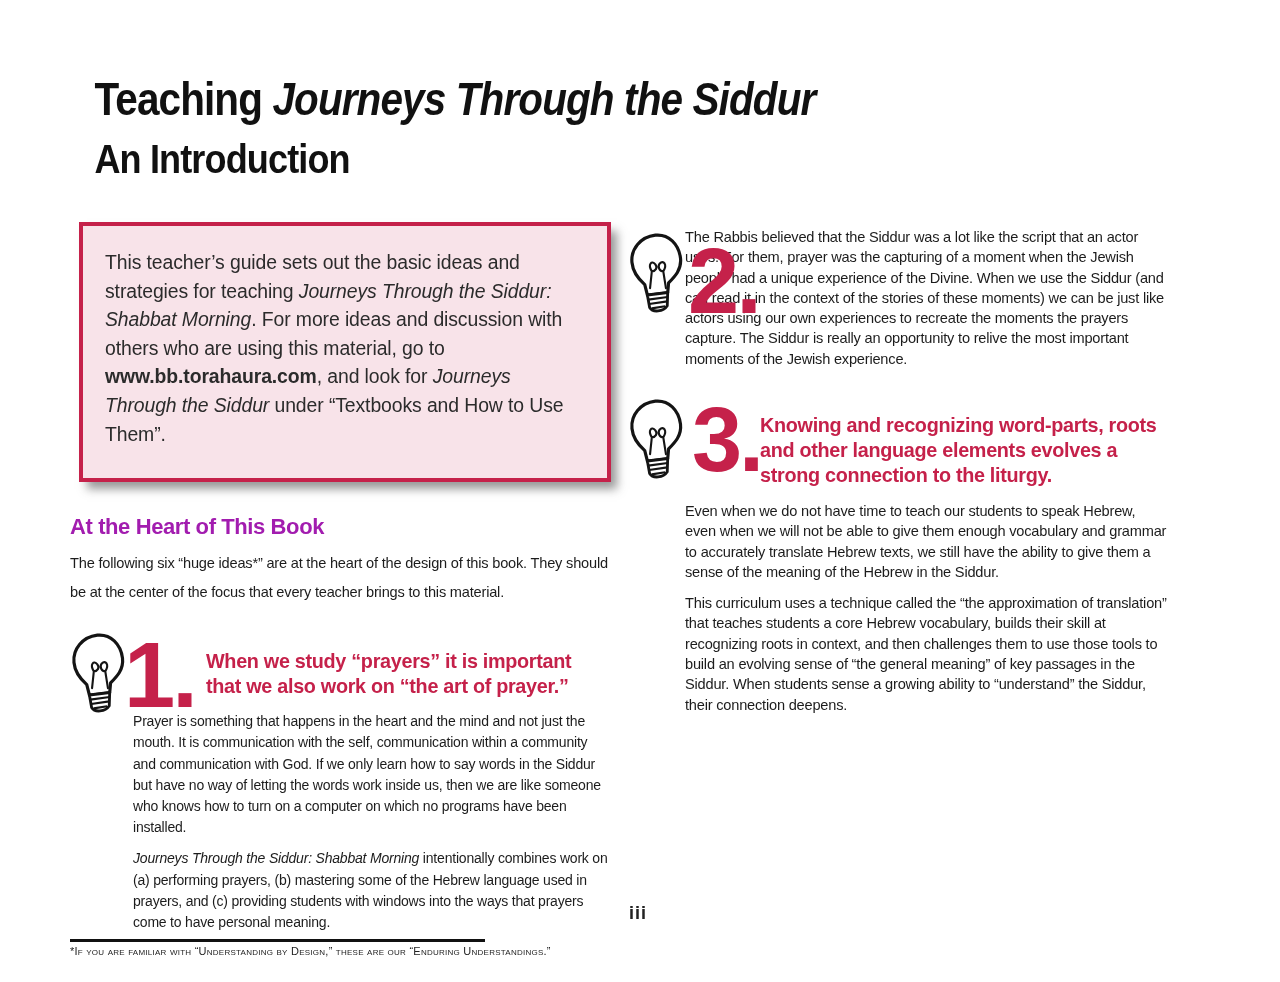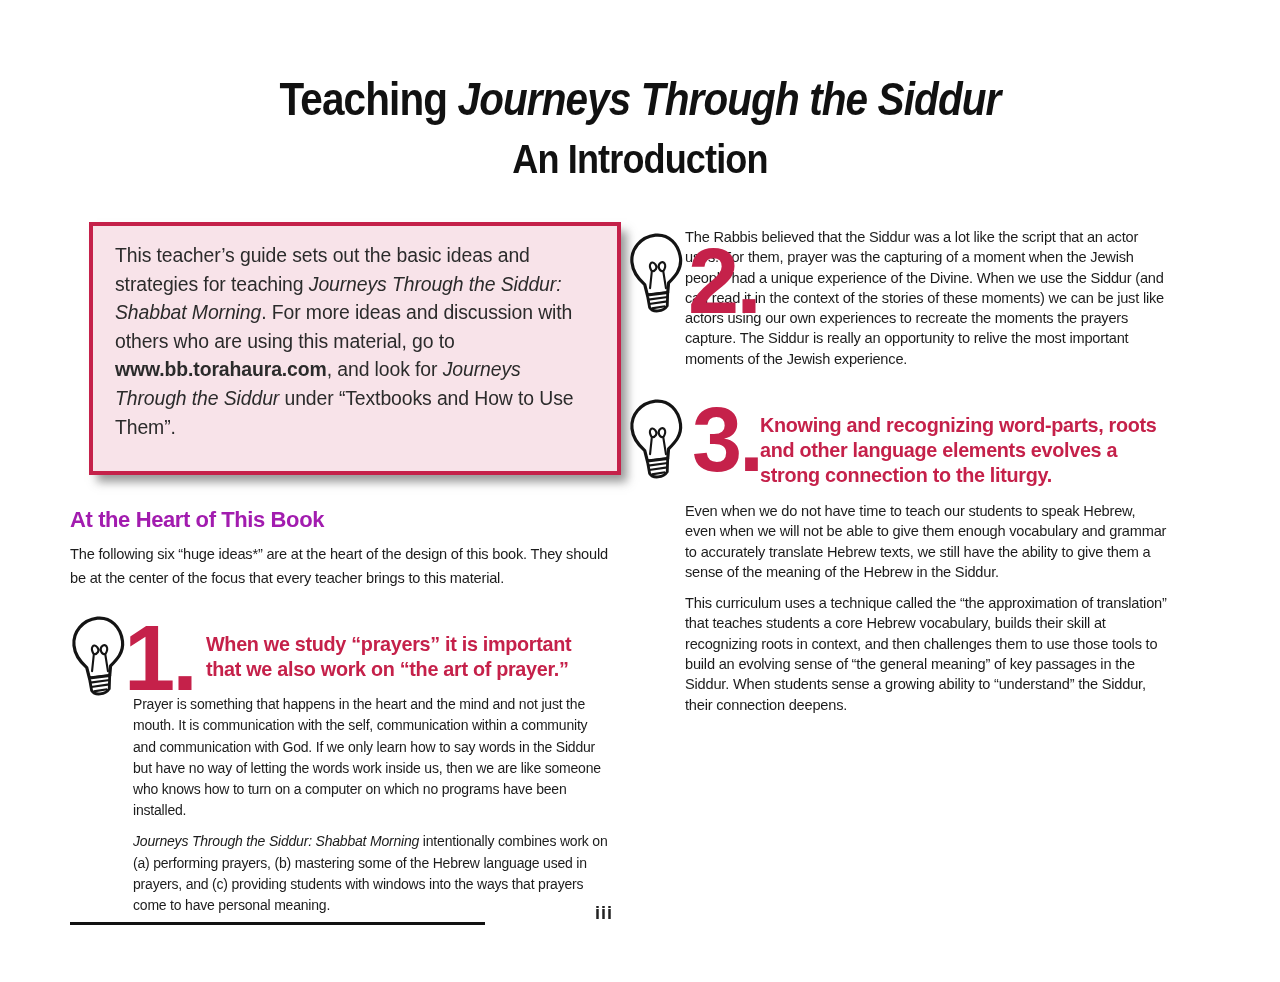--- a/index.html
+++ b/index.html
@@ -3,52 +3,52 @@
 <meta charset="utf-8">
 <style>
   * { margin:0; padding:0; box-sizing:border-box; }
   html,body { background:#ffffff; }
   body {
     width:1280px; height:982px; position:relative; overflow:hidden;
     font-family:"Liberation Sans", sans-serif; color:#1c1c1c;
   }
 
   
-  .title-block { position:absolute; top:72px; left:20px; width:1240px; text-align:center; }
+  .title-block { position:absolute; top:72px; left:20px; width:1240px; text-align:left; }
   .title-line1 {
     font-size:46px; font-weight:bold; letter-spacing:-1px;
     transform:scaleX(.88); transform-origin:center; white-space:nowrap; color:#111;
   }
   .title-line1 em { font-style:italic; }
   .title-line2 {
     margin-top:10px; font-size:41px; font-weight:bold; letter-spacing:-1px;
     transform:scaleX(.88); transform-origin:center; color:#111;
   }
 
   
   .left-col  { position:absolute; left:70px;  top:222px; width:545px; }
   .right-col { position:absolute; left:628px; top:215px; width:540px; }
 
   
   .intro-box {
-    margin-left:19px; width:532px; min-height:244px;
+    margin-left:9px; width:532px; min-height:244px;
     background:#f8e3e9; border:4px solid #c5214a;
     box-shadow:7px 8px 9px -1px rgba(70,70,70,.55);
-    padding:15px 24px 30px 22px;
+    padding:22px 24px 30px 22px;
     font-size:19.4px; line-height:28.6px; color:#2b2b2b; letter-spacing:-0.1px;
   }
   .intro-box em { font-style:italic; }
   .intro-box strong { font-weight:bold; }
 
   
   .heart-heading {
     margin-top:32px; color:#a21caf; font-size:22px; font-weight:bold; letter-spacing:-0.4px;
   }
   .heart-body {
-    margin-top:9px; width:542px; font-size:14.6px; line-height:24px; letter-spacing:-0.2px;
+    margin-top:9px; width:542px; font-size:14.6px; line-height:29px; letter-spacing:-0.2px;
   }
 
   
   .sec { position:relative; }
   .sec1 { margin-top:20px; }
   .sec3 { margin-top:26px; }
 
   .bulb { position:absolute; width:60px; height:86px; }
   .sec1 .bulb { left:0; top:4px; }
   .sec2 .bulb { left:0; top:4px; }
@@ -77,21 +77,21 @@
   .sec-body em { font-style:italic; }
 
   
   .footnote-rule { margin-top:6px; width:415px; border-top:3px solid #111; }
   .footnote-text {
     margin-top:3px; font-size:11px; font-variant:small-caps; letter-spacing:0.25px; color:#222;
   }
 
   
   .page-num {
-    position:absolute; left:582px; top:903px; width:44px; text-align:center;
+    position:absolute; left:616px; top:903px; width:44px; text-align:center;
     font-size:18px; font-weight:bold; letter-spacing:1px; color:#222;
   }
 </style>
 </head>
 <body>
 
 <div class="title-block">
   <div class="title-line1"><span>Teaching </span><em>Journeys Through the Siddur</em></div>
   <div class="title-line2">An Introduction</div>
 </div>
@@ -114,20 +114,21 @@
     </svg>
     <div class="bignum">1.</div>
     <h3 class="sec-title">When we study “prayers” it is important that we also work on “the art of prayer.”</h3>
     <div class="sec-body">
       <p>Prayer is something that happens in the heart and the mind and not just the mouth. It is communication with the self, communication within a community and communication with God. If we only learn how to say words in the Siddur but have no way of letting the words work inside us, then we are like someone who knows how to turn on a computer on which no programs have been installed.</p>
       <p><em>Journeys Through the Siddur: Shabbat Morning</em><span> intentionally combines work on (a) performing prayers, (b) mastering some of the Hebrew language used in prayers, and (c) providing students with windows into the ways that prayers come to have personal meaning.</span></p>
     </div>
   </div>
 
   <div class="footnote-rule"></div>
+  <p class="footnote-text">*If you are familiar with “Understanding by Design,” these are our “Enduring Understandings.”</p>
 </div>
 
 <div class="right-col">
 
   <div class="sec sec2">
     <svg class="bulb" viewBox="0 0 68 96" aria-hidden="true">
       <path d="M31 4 C14 6 3 20 4.5 35 C5.5 46 11 53 19 60 L22 72 L45 69 L46 58 C53 51 61 43 59.5 30 C57.5 14 46 2.5 31 4 Z" fill="#ffffff" stroke="#141414" stroke-width="3.6" stroke-linejoin="round"></path>
       <path d="M25 64 L27 45 C22 37 27 32 31 37 C34 41 31 45 27 45 M43 64 L40 45 C45 37 40 32 36 36 C33 40 36 45 40 45" fill="none" stroke="#141414" stroke-width="2.4" stroke-linecap="round"></path>
       <path d="M22 72 L45 69 L44.5 84 C40 91 28 92 24.5 86 Z" fill="#ffffff" stroke="#141414" stroke-width="3.2" stroke-linejoin="round"></path>
       <path d="M23 77 L45 74 M24 82 L44.5 79 M27 87 L42 84.5" fill="none" stroke="#141414" stroke-width="2.4"></path>

